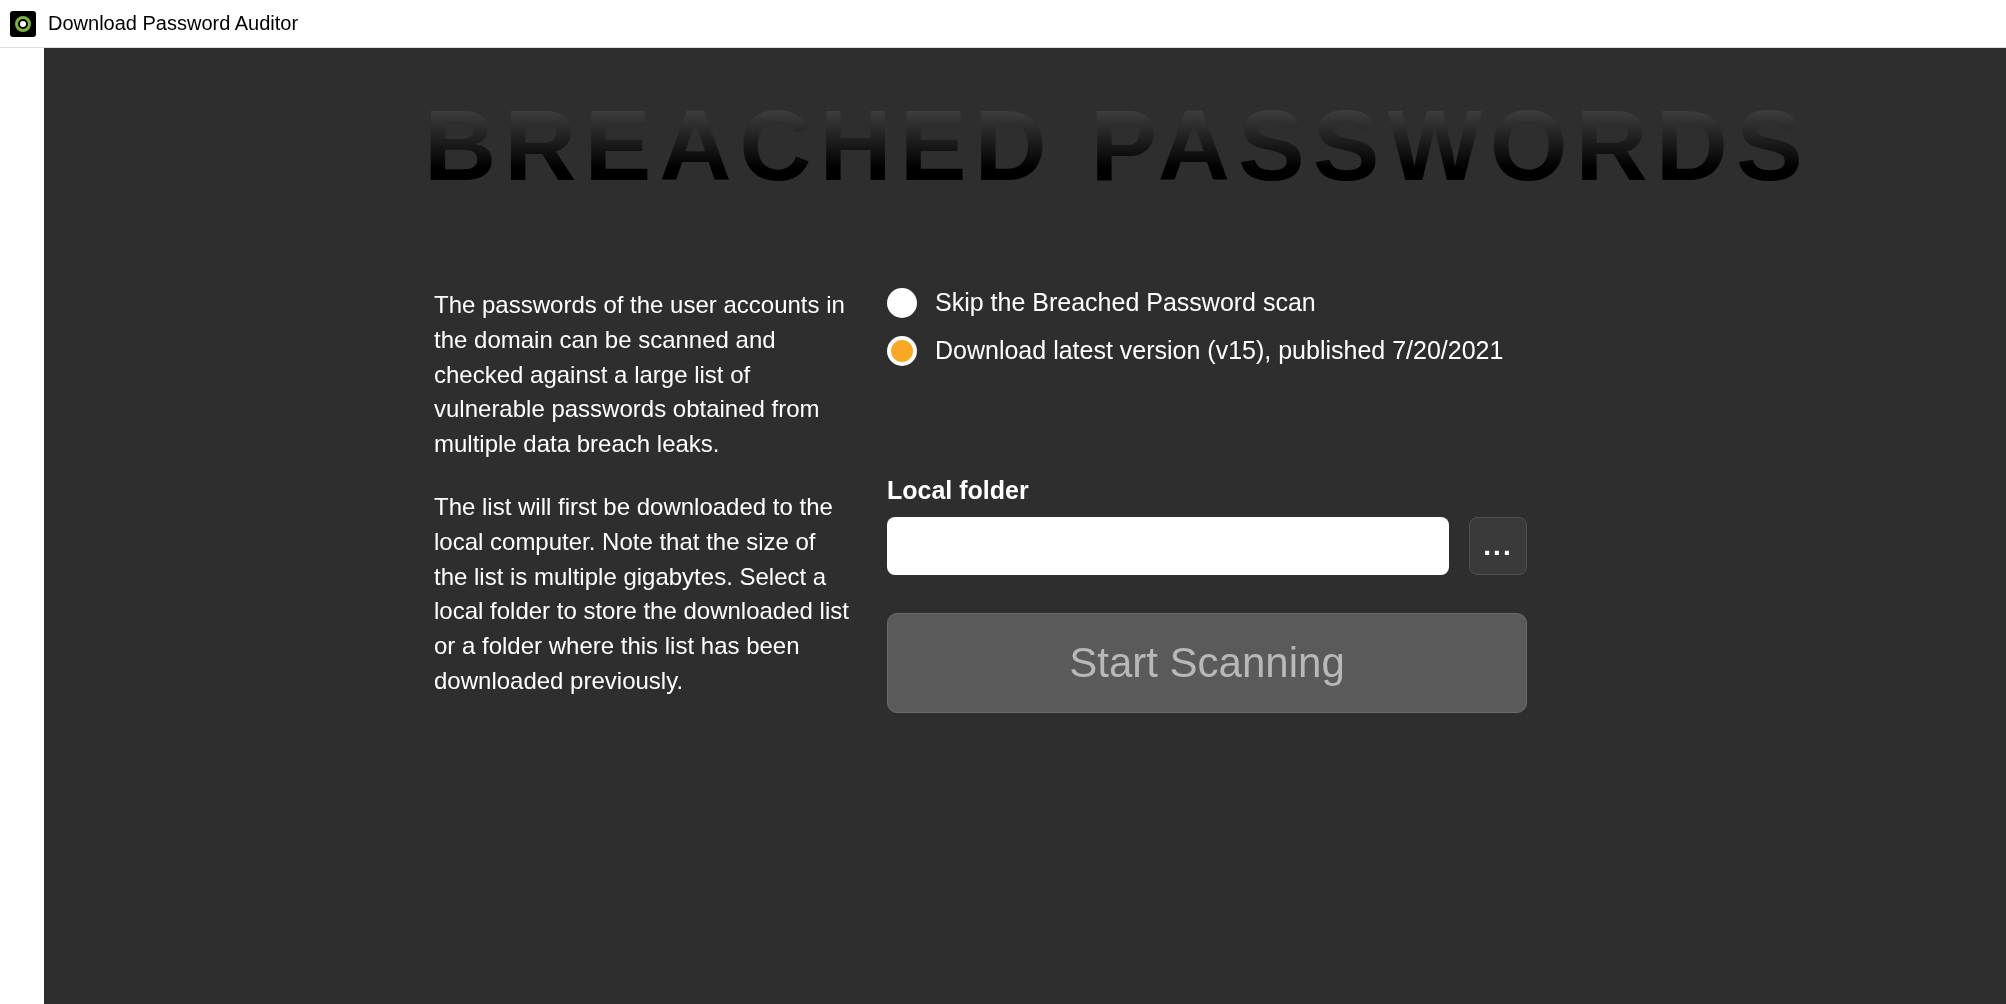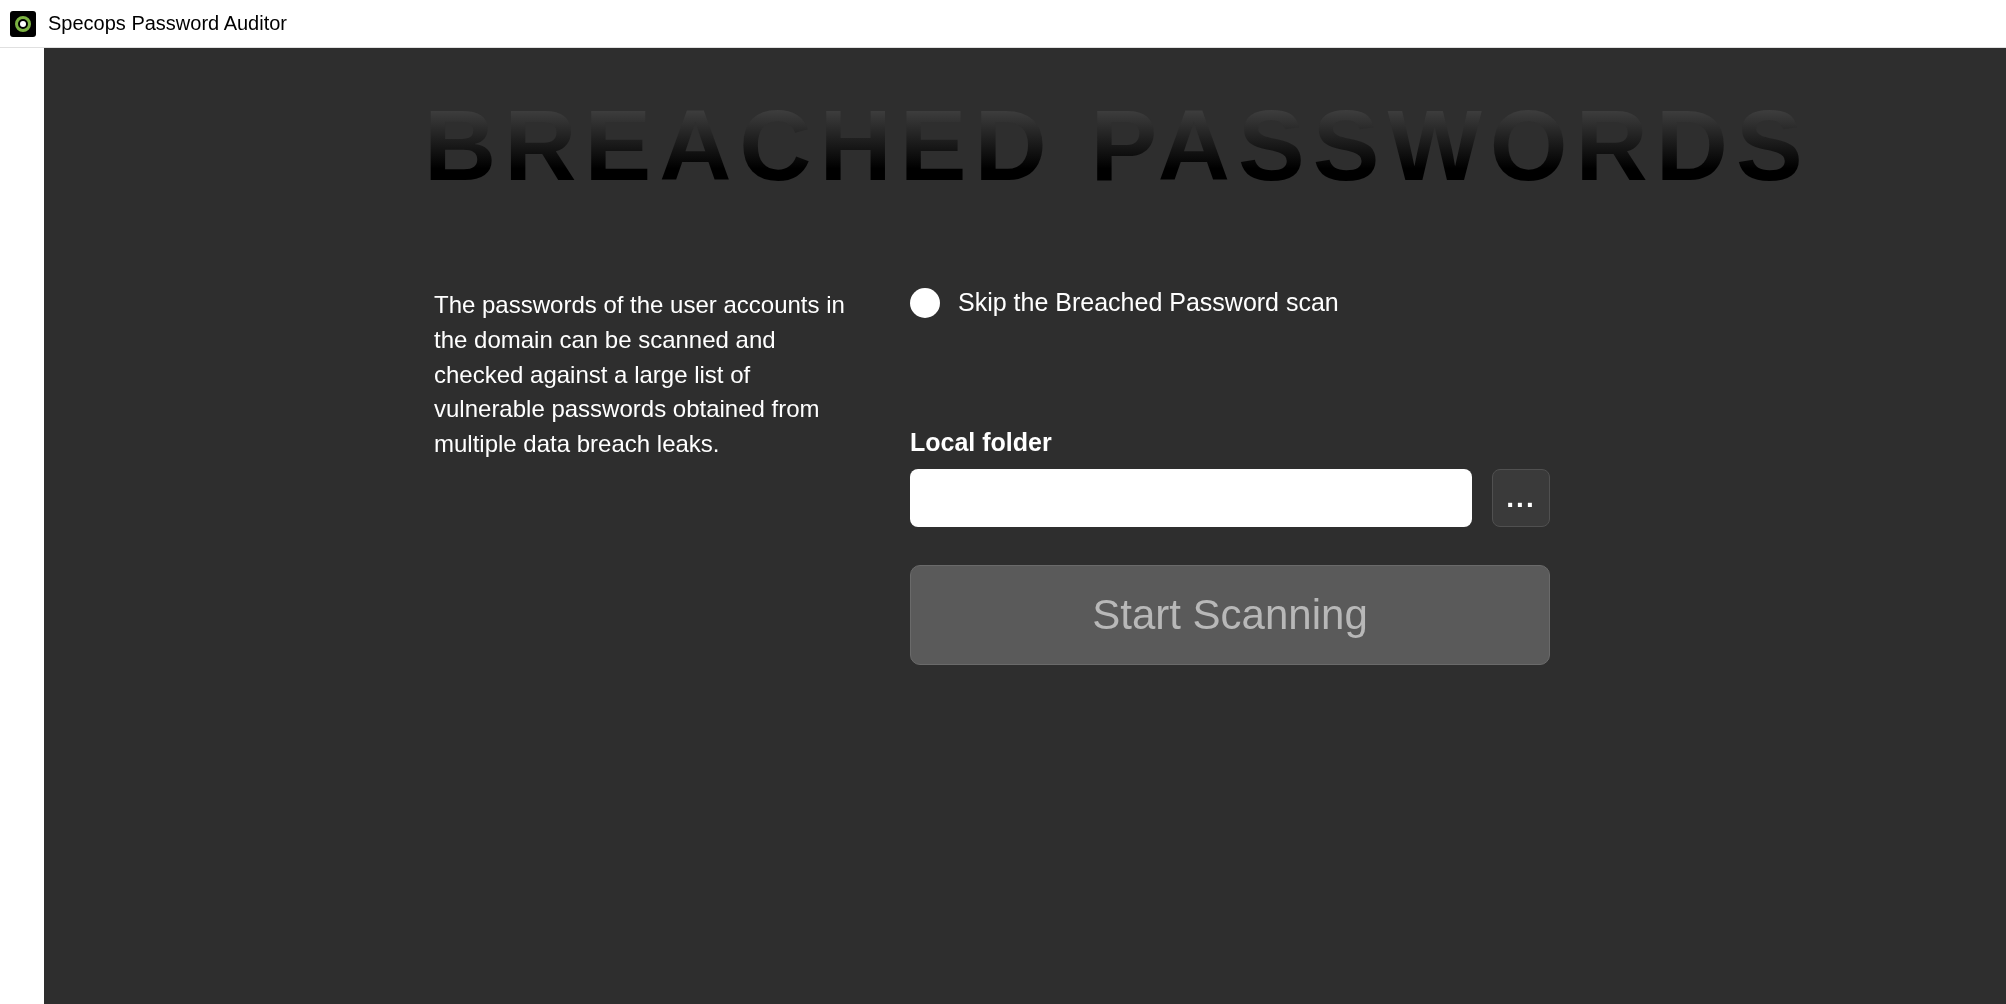--- a/index.html
+++ b/index.html
@@ -75,21 +75,21 @@
       -webkit-text-fill-color: transparent;
       white-space: nowrap;
       font-family: Arial, sans-serif;
     }
     .content-wrapper {
       position: absolute;
       top: 240px;
       left: 390px;
       right: 100px;
       display: flex;
-      gap: 56px;
+      gap: 33px;
     }
     .left-column {
       width: 420px;
       color: #fff;
       font-size: 24px;
       line-height: 1.45;
     }
     .left-column p {
       margin-bottom: 28px;
     }
@@ -178,36 +178,41 @@
       font-family: inherit;
     }
   </style>
 </head>
 <body>
 
 <div class="titlebar">
   <div class="app-icon">
     <div class="app-icon-inner"></div>
   </div>
-  <span class="title-text">Specops Password Auditor</span>
+  <span class="title-text">Download Password Auditor</span>
 </div>
 
 <div class="main-content">
   <div class="heading-banner">BREACHED PASSWORDS</div>
 
   <div class="content-wrapper">
     <div class="left-column">
       <p>The passwords of the user accounts in the domain can be scanned and checked against a large list of vulnerable passwords obtained from multiple data breach leaks.</p>
+      <p>The list will first be downloaded to the local computer. Note that the size of the list is multiple gigabytes. Select a local folder to store the downloaded list or a folder where this list has been downloaded previously.</p>
     </div>
 
     <div class="right-column">
       <div class="radio-group">
         <div class="radio-option">
           <div class="radio-circle"></div>
           <span class="radio-label">Skip the Breached Password scan</span>
+        </div>
+        <div class="radio-option">
+          <div class="radio-circle selected"></div>
+          <span class="radio-label">Download latest version (v15), published 7/20/2021</span>
         </div>
       </div>
 
       <label class="folder-label">Local folder</label>
       <div class="folder-row">
         <input type="text" class="folder-input" value="" style="">
         <button class="browse-button">
           <span>...</span>
         </button>
       </div>

